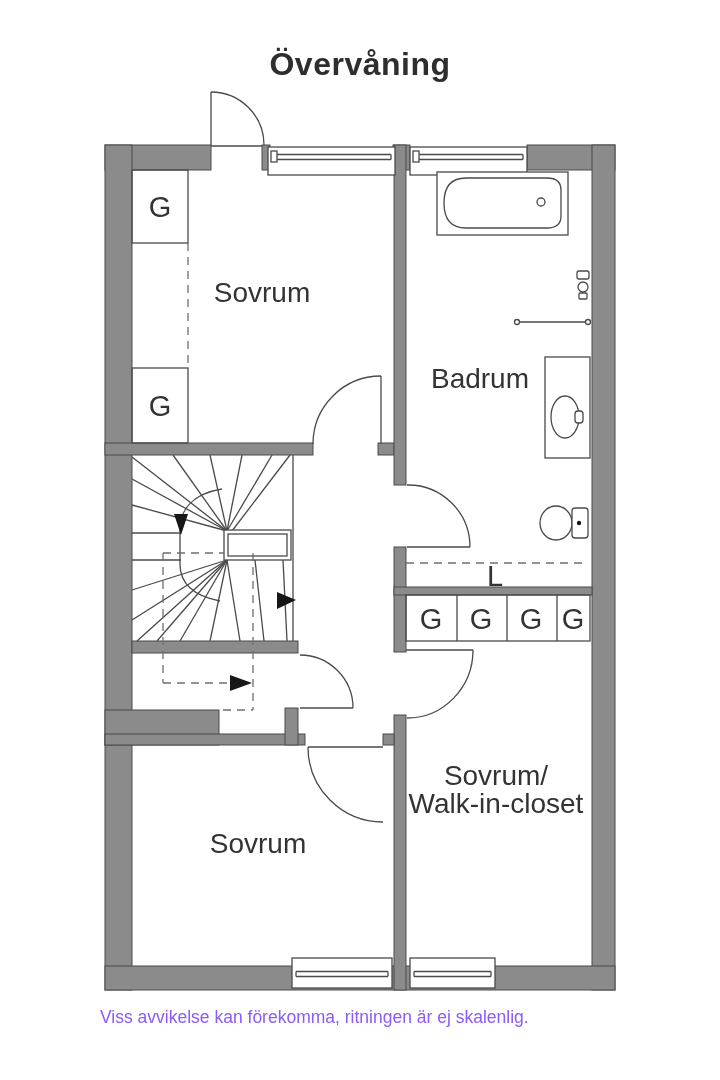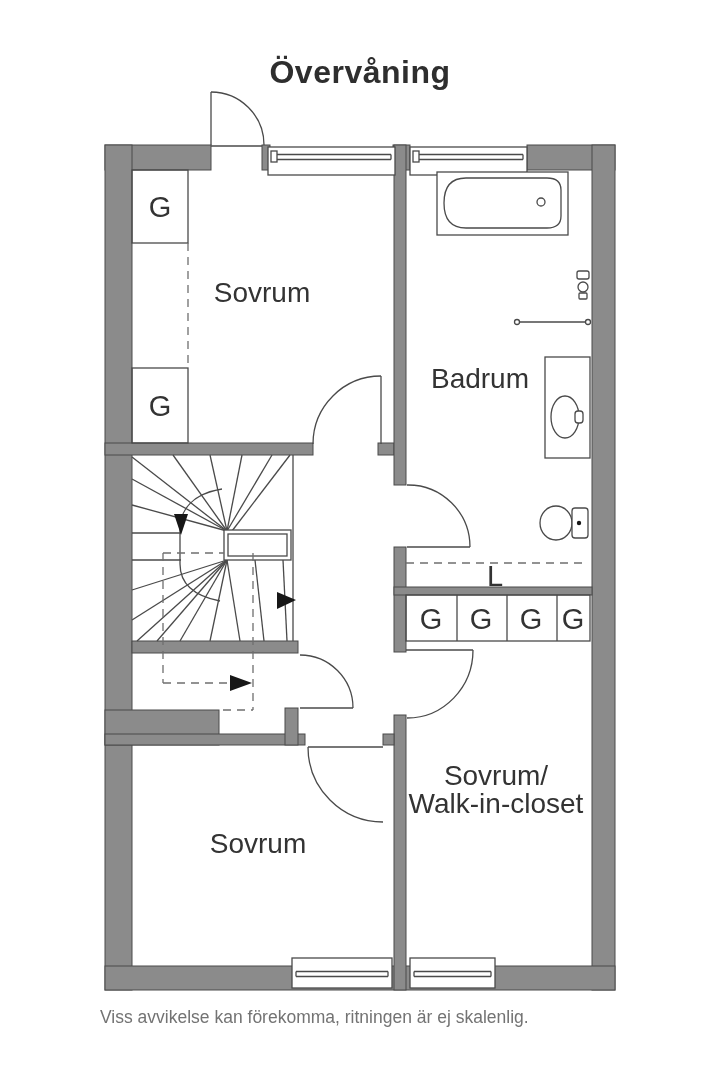--- a/index.html
+++ b/index.html
@@ -6,25 +6,25 @@
     --wall:#8b8b8b; --line:#4a4a4a; --text:#333333; --background:#ffffff;
   }
   html,body{margin:0;padding:0;}
   body{
     width:720px;height:1080px;background:var(--background);
     font-family:"Liberation Sans", sans-serif; position:relative; overflow:hidden;
   }
   .stage{position:absolute;left:0;top:0;width:720px;height:1080px;}
   .title{
     position:absolute;left:0;top:46px;width:720px;text-align:center;
-    font-size:32px;font-weight:600;color:#2e2e2e;letter-spacing:.5px;margin-top:8px;
+    font-size:32px;font-weight:600;color:#2e2e2e;letter-spacing:.5px;
   }
   .caption{
     position:absolute;left:100px;top:1007px;
-    font-size:17.5px;color:#737373;
+    font-size:17.5px;color:#8b5cf6;
   }
   svg{position:absolute;left:0;top:0;}
   .wall{fill:var(--wall);stroke:var(--line);stroke-width:1;}
   .ln{stroke:var(--line);stroke-width:1.3;fill:none;stroke-linecap:butt;}
   .cab{fill:none;stroke:var(--line);stroke-width:1.3;}
   .white{fill:#ffffff;stroke:var(--line);stroke-width:1.3;}
   .dash{stroke:#6f6f6f;stroke-width:1.3;fill:none;stroke-dasharray:8 6;}
   .arrow{fill:#171717;stroke:none;}
   .rlabel{font-size:28px;fill:var(--text);text-anchor:middle;}
   .glabel{font-size:29px;fill:var(--text);text-anchor:middle;}

